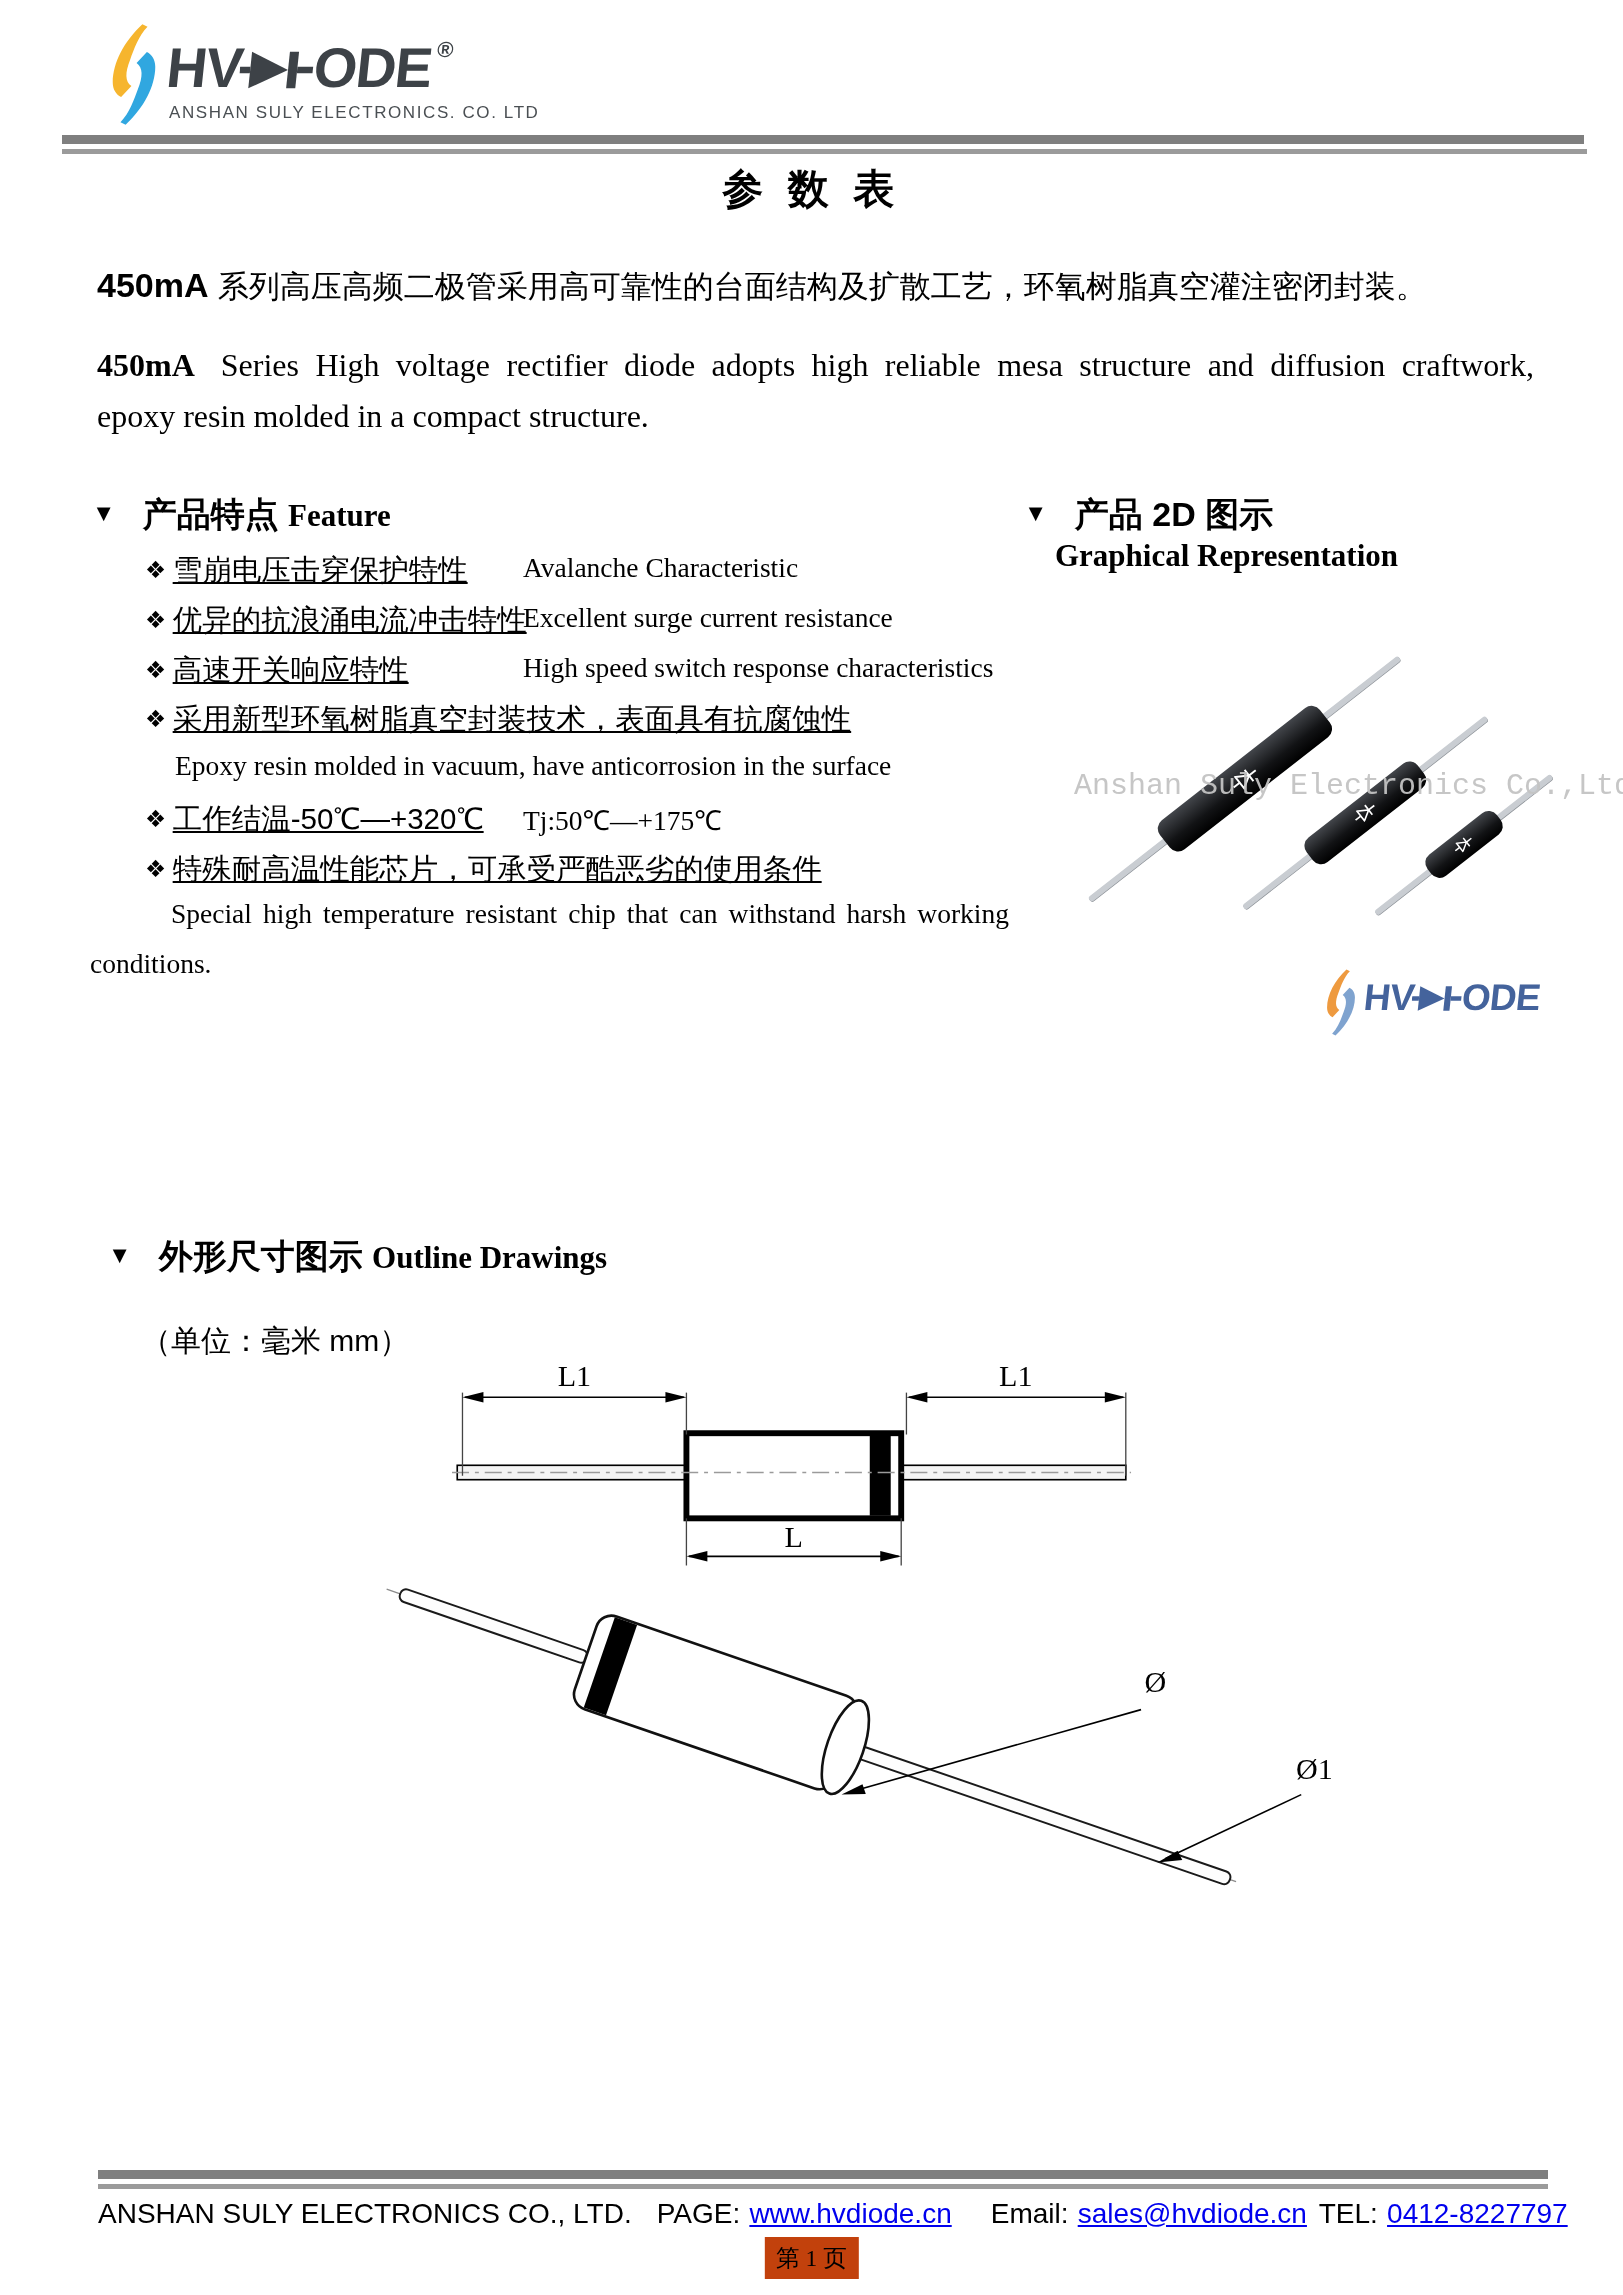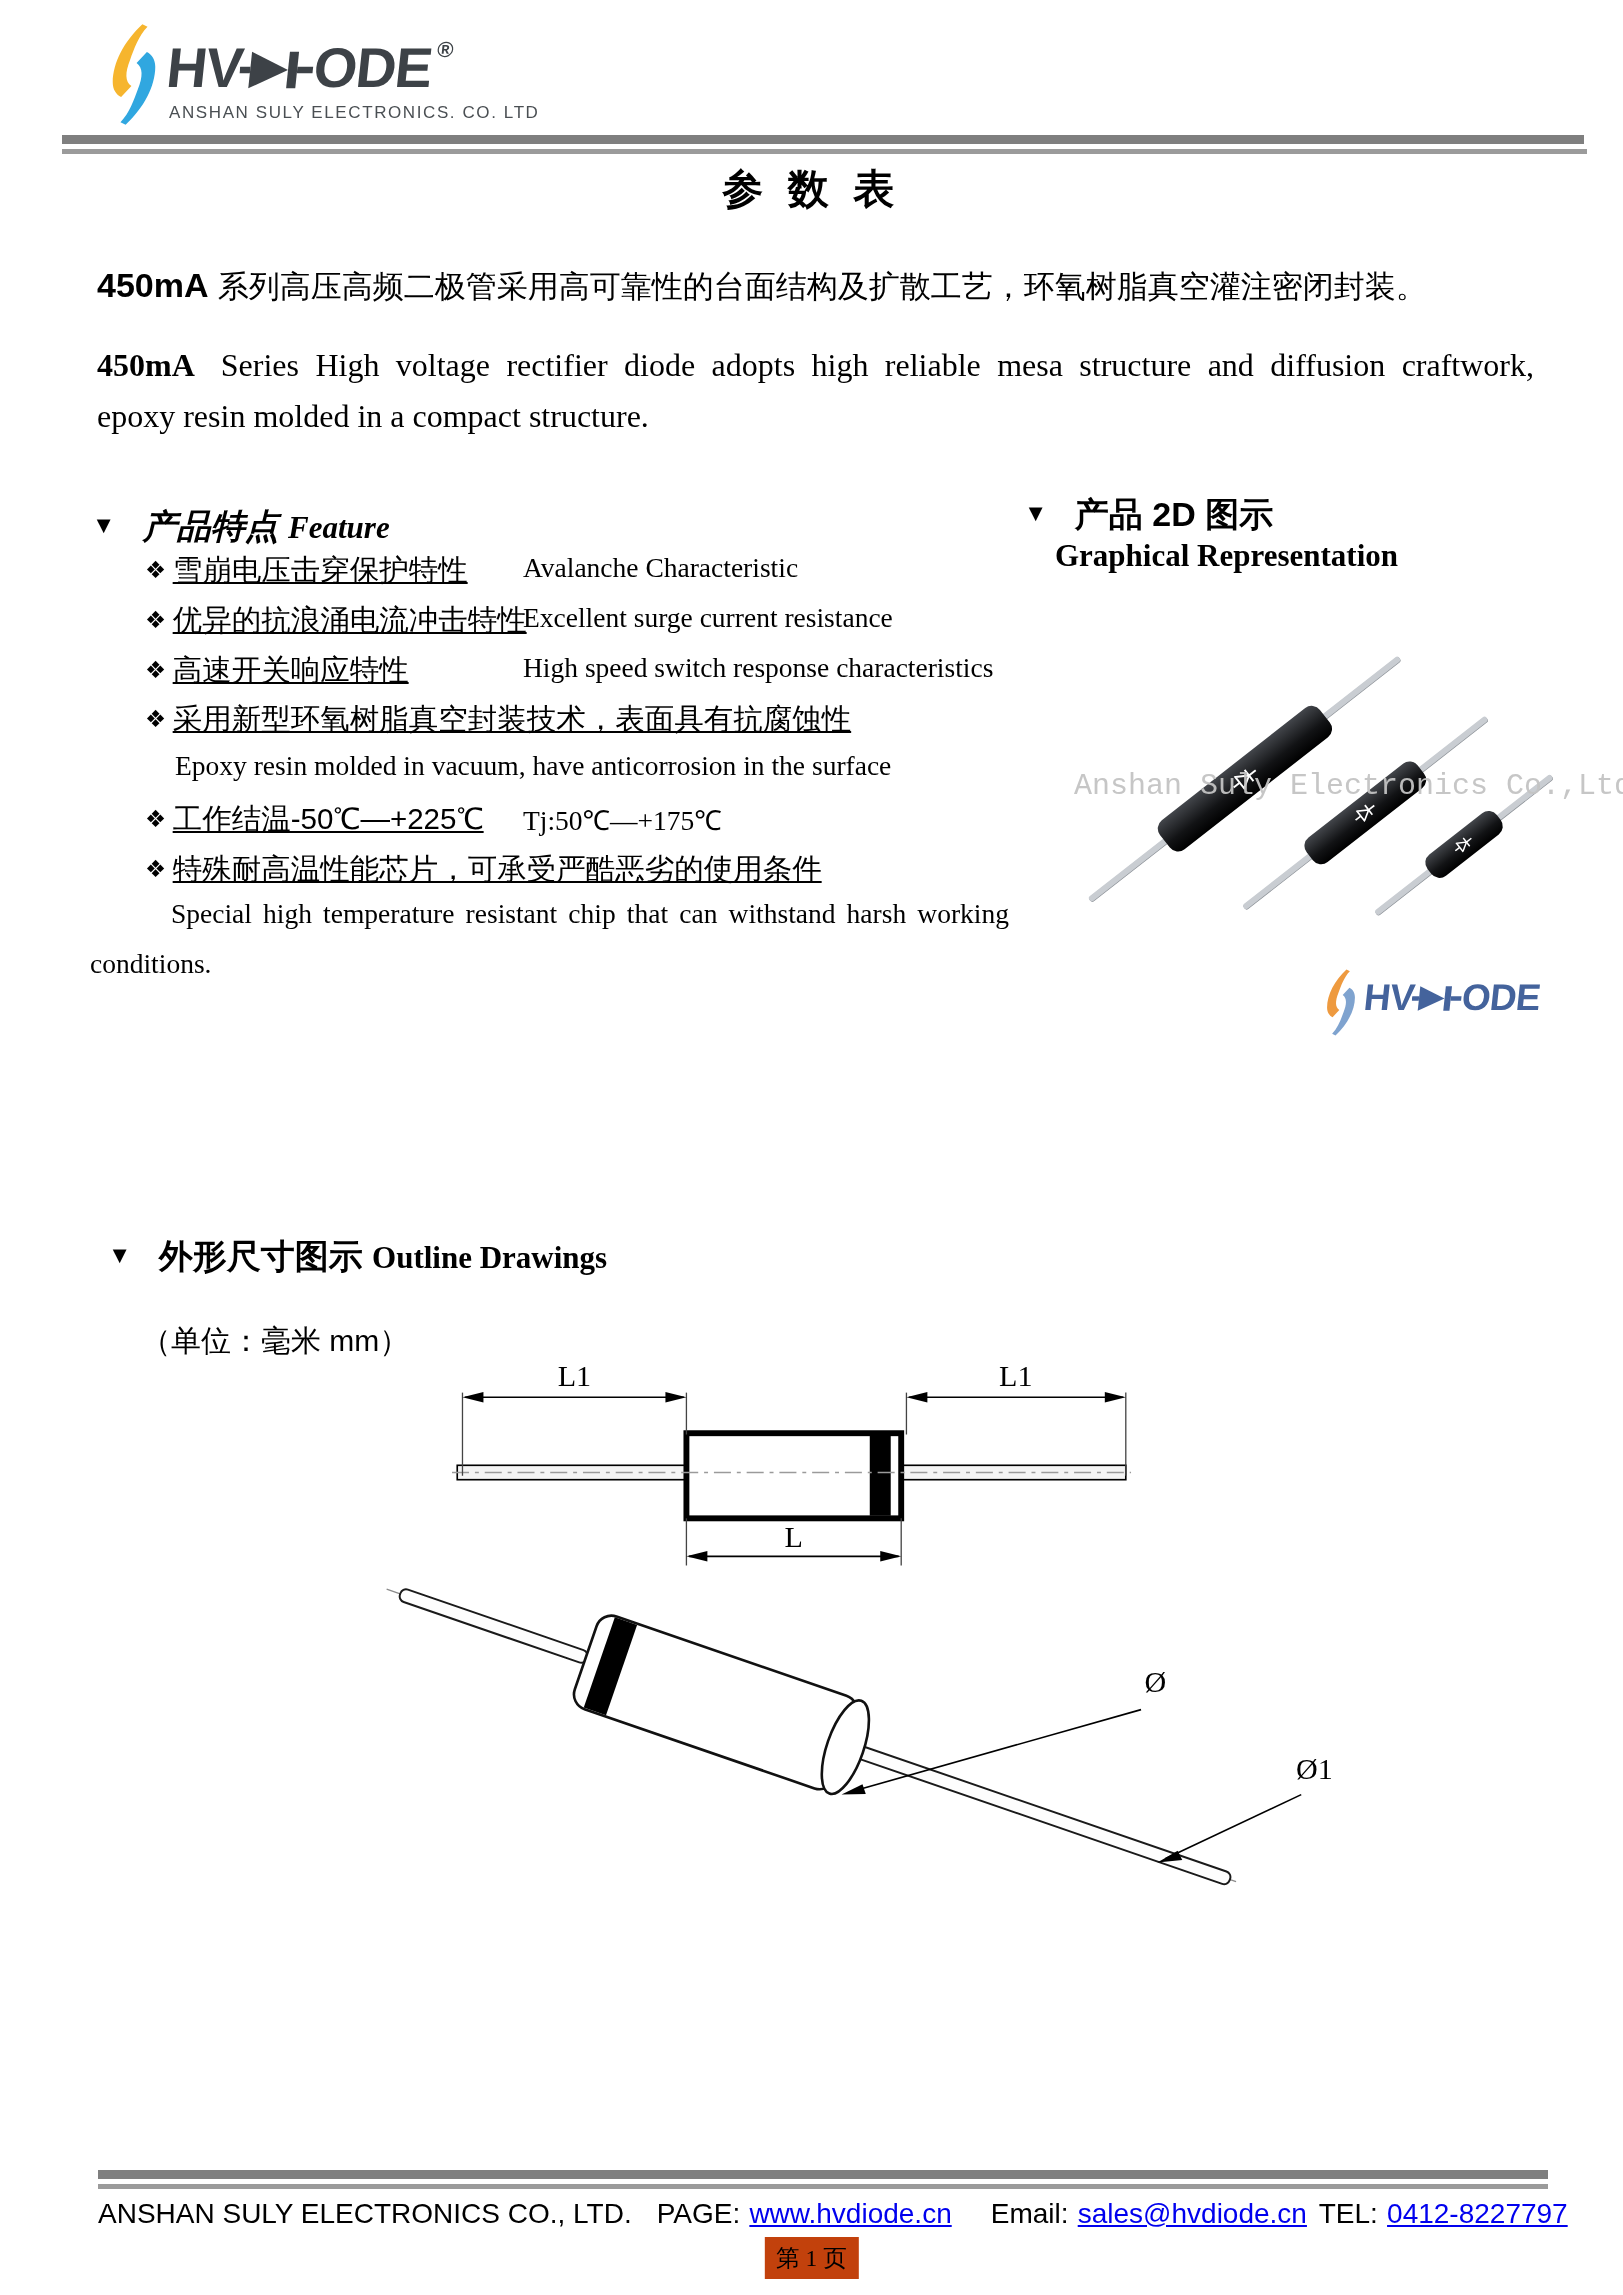--- a/index.html
+++ b/index.html
@@ -23,21 +23,21 @@
               font-size:41px;font-weight:bold;letter-spacing:6.5px;}
   #intro-cn{position:absolute;left:97px;top:266px;width:1466px;font-size:31px;white-space:nowrap;}
   #intro-cn b{font-size:34px;margin-right:9.2px;}
   #intro-en{position:absolute;left:97px;top:340px;width:1437px;font-size:32px;line-height:51px;}
   #intro-en .l1{text-align:justify;text-align-last:justify;}
   #intro-en b{margin-right:26px;}
   
   .sec-marker{font-size:23.6px;vertical-align:5.2px;}
   .sec-cn{font-size:34px;font-weight:bold;margin-left:27.5px;}
   .sec-en{font-family:"Liberation Serif",serif;font-size:31px;font-weight:bold;margin-left:9.2px;}
-  #feature-head{position:absolute;left:92px;top:504px;white-space:nowrap;font-style:italic;}
+  #feature-head{position:absolute;left:92px;top:492px;white-space:nowrap;}
   .feat-row{position:absolute;left:98px;width:969px;height:39px;white-space:nowrap;}
   .feat-row .bullet{font-size:23.6px;margin:0 6.5px 0 47px;vertical-align:2px;}
   .feat-row .cn{font-size:29.5px;text-decoration:underline;}
   .feat-row .en{position:absolute;left:425px;top:1.3px;font-family:"Liberation Serif",serif;font-size:27.5px;}
   .feat-plain{position:absolute;left:175px;font-family:"Liberation Serif",serif;font-size:27.5px;white-space:nowrap;}
   #feat-close1{position:absolute;left:98px;top:898px;width:911px;font-family:"Liberation Serif",serif;
                font-size:27.5px;text-indent:73px;text-align:justify;text-align-last:justify;}
   #feat-close2{position:absolute;left:90px;top:948px;font-family:"Liberation Serif",serif;font-size:27.5px;}
   
   #graphic-head{position:absolute;left:1024px;top:492px;white-space:nowrap;}
@@ -116,21 +116,21 @@
     <span class="bullet">❖</span><span class="cn">优异的抗浪涌电流冲击特性</span><span class="en">Excellent surge current resistance</span>
   </div>
   <div class="feat-row" style="top:651px;">
     <span class="bullet">❖</span><span class="cn">高速开关响应特性</span><span class="en">High speed switch response characteristics</span>
   </div>
   <div class="feat-row" style="top:700px;">
     <span class="bullet">❖</span><span class="cn">采用新型环氧树脂真空封装技术，表面具有抗腐蚀性</span>
   </div>
   <div class="feat-plain" style="top:750px;">Epoxy resin molded in vacuum, have anticorrosion in the surface</div>
   <div class="feat-row" style="top:800px;">
-    <span class="bullet">❖</span><span class="cn">工作结温-50℃—+225℃</span><span class="en">Tj:50℃—+175℃</span>
+    <span class="bullet">❖</span><span class="cn">工作结温-50℃—+320℃</span><span class="en">Tj:50℃—+175℃</span>
   </div>
   <div class="feat-row" style="top:850px;">
     <span class="bullet">❖</span><span class="cn">特殊耐高温性能芯片，可承受严酷恶劣的使用条件</span>
   </div>
   <div id="feat-close1">Special high temperature resistant chip that can withstand harsh working</div>
   <div id="feat-close2">conditions.</div>
 
   <div id="graphic-head">
     <span class="sec-marker">▼</span><span class="sec-cn">产品 2D 图示</span>
   </div>

